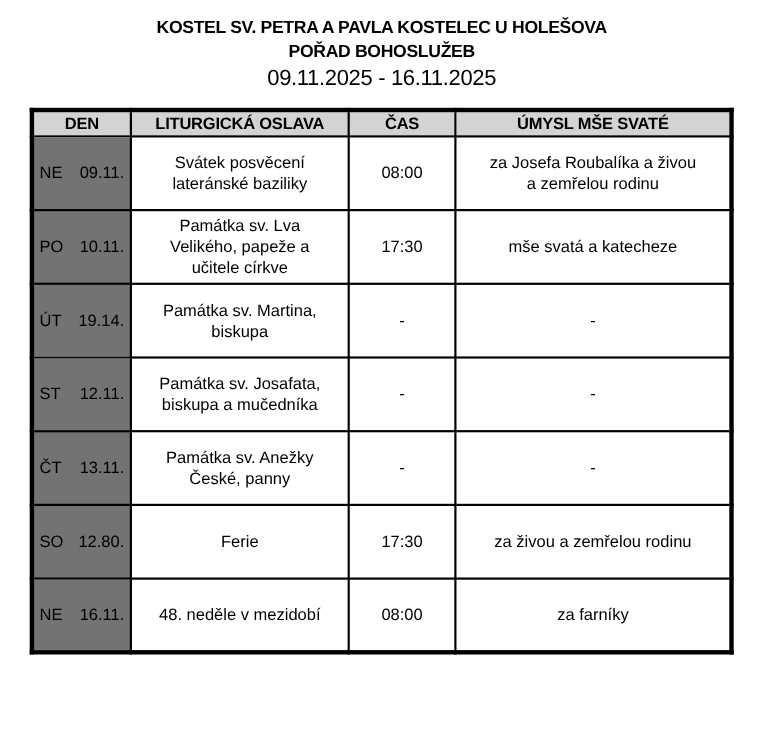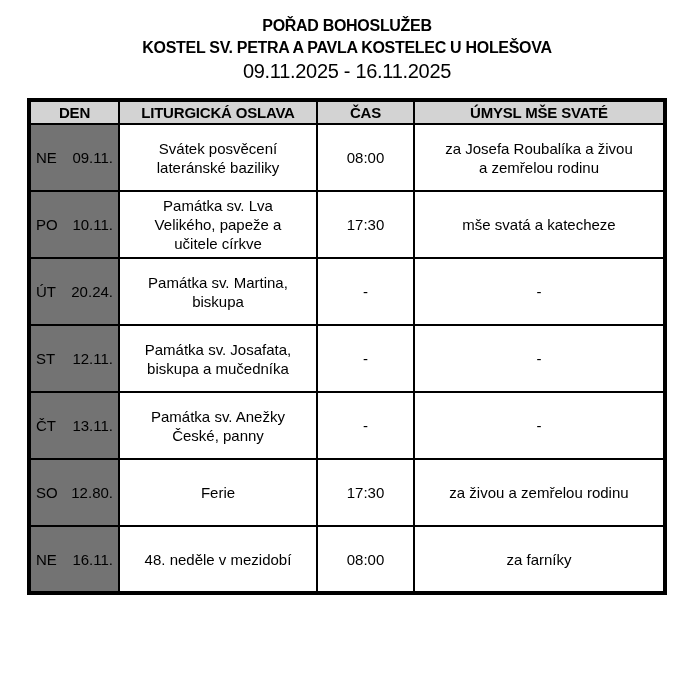--- a/index.html
+++ b/index.html
@@ -59,22 +59,22 @@
     align-items: center;
   }
   td.celebration-cell { padding: 0 12px; }
   td.time-cell { padding: 0 4px; }
   td.intention-cell { padding: 0 30px; }
 </style>
 </head>
 <body>
 
 <div class="titles">
+  <div class="title-line">KOSTEL SV. PETRA A PAVLA KOSTELEC U HOLEŠOVA</div>
   <div class="title-line">POŘAD BOHOSLUŽEB</div>
-  <div class="title-line">KOSTEL SV. PETRA A PAVLA KOSTELEC U HOLEŠOVA</div>
   <div class="date-line">09.11.2025 - 16.11.2025</div>
 </div>
 
 <table class="schedule">
   <colgroup>
     <col style="width:90px">
       <col style="width:198px">
       <col style="width:97px">
       <col style="width:251px">
   </colgroup>
@@ -106,21 +106,21 @@
         </div>
       </td>
       <td class="celebration-cell">Památka sv. Lva Velikého, papeže a učitele církve</td>
       <td class="time-cell">17:30</td>
       <td class="intention-cell">mše svatá a katecheze</td>
     </tr>
     <tr>
       <td class="day-cell">
         <div class="day-wrap">
           <span>ÚT</span>
-          <span>20.24.</span>
+          <span>19.14.</span>
         </div>
       </td>
       <td class="celebration-cell">Památka sv. Martina, biskupa</td>
       <td class="time-cell">-</td>
       <td class="intention-cell">-</td>
     </tr>
     <tr>
       <td class="day-cell">
         <div class="day-wrap">
           <span>ST</span>

